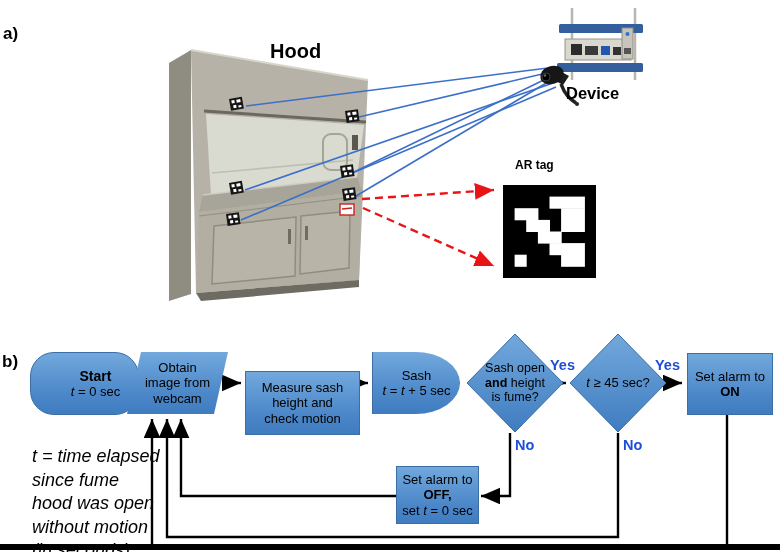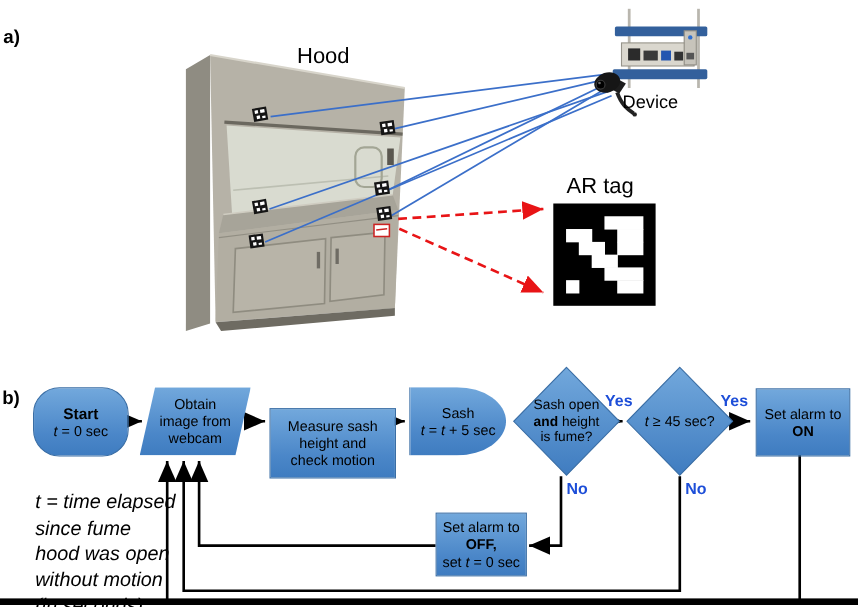--- a/index.html
+++ b/index.html
@@ -1,25 +1,25 @@
 <!DOCTYPE html>
 <html><head>
 <meta charset="utf-8">
 <style>
   html,body{margin:0;padding:0;background:#fff;}
   .page{position:relative;width:780px;height:552px;background:#ffffff;overflow:hidden;
         font-family:"Liberation Sans",sans-serif;color:#000;}
   .seclabel{position:absolute;font-weight:bold;font-size:17px;}
-  .caption{position:absolute;font-weight:normal;text-align:right;}
+  .caption{position:absolute;font-weight:bold;text-align:right;}
   
   .node{position:absolute;display:flex;align-items:center;justify-content:center;
         text-align:center;font-size:13px;line-height:1.18;}
   .fill{background:linear-gradient(180deg,#72a8dc 0%,#4a86c8 70%,#3f7cc0 100%);}
   .bordered{border:1px solid #3a6ea5;}
-  .stadium{border-radius:24px;}
+  .stadium{border-radius:24px;padding-left:22px;}
   .para{clip-path:polygon(14px 0,100% 0,calc(100% - 14px) 100%,0 100%);}
   .delayshape{border-radius:0 46px 46px 0 / 0 32px 32px 0;border-left:1px solid #3a6ea5;}
   .preline{white-space:pre-line;}
   .shape-svg{position:absolute;left:0;top:0;width:100%;height:100%;}
   .node-text{position:relative;z-index:1;}
   .bold{font-weight:bold;}
   .t14{font-size:14px;}
   .branch{position:absolute;font-weight:bold;font-size:14.5px;color:#1d4ed8;}
   .note{position:absolute;font-style:italic;font-size:18px;line-height:1.31;}
   .overlay-svg{position:absolute;left:0;}
@@ -133,21 +133,21 @@
         <rect x="46.5" y="58.1" width="35.4" height="12.1"></rect>
         <rect x="11.6" y="69.7" width="12.1" height="12.1"></rect>
         <rect x="58.1" y="69.7" width="23.8" height="12.1"></rect>
       </g>
     </g>
   </svg>
 
   <div class="seclabel" style="left:3px;top:24px">a)</div>
   <div class="caption" style="left:270px;top:40px;font-size:20px">Hood</div>
   <div class="caption" style="left:566px;top:84px;font-size:16.5px">Device</div>
-  <div class="caption" style="left:515px;top:158px;font-size:20px">AR tag</div>
+  <div class="caption" style="left:515px;top:158px;font-size:12px">AR tag</div>
 
   <div class="seclabel" style="left:2px;top:352px">b)</div>
 
   <svg class="overlay-svg" style="top:330px" width="780" height="222" viewBox="0 330 780 222">
     <defs>
       <marker id="blkArrow" markerWidth="9" markerHeight="8" refX="8" refY="3.5" orient="auto">
         <path d="M0,0 L8,3.5 L0,7 Z" fill="#000"></path>
       </marker>
     </defs>
     <g stroke="#000" stroke-width="2.4" fill="none">

